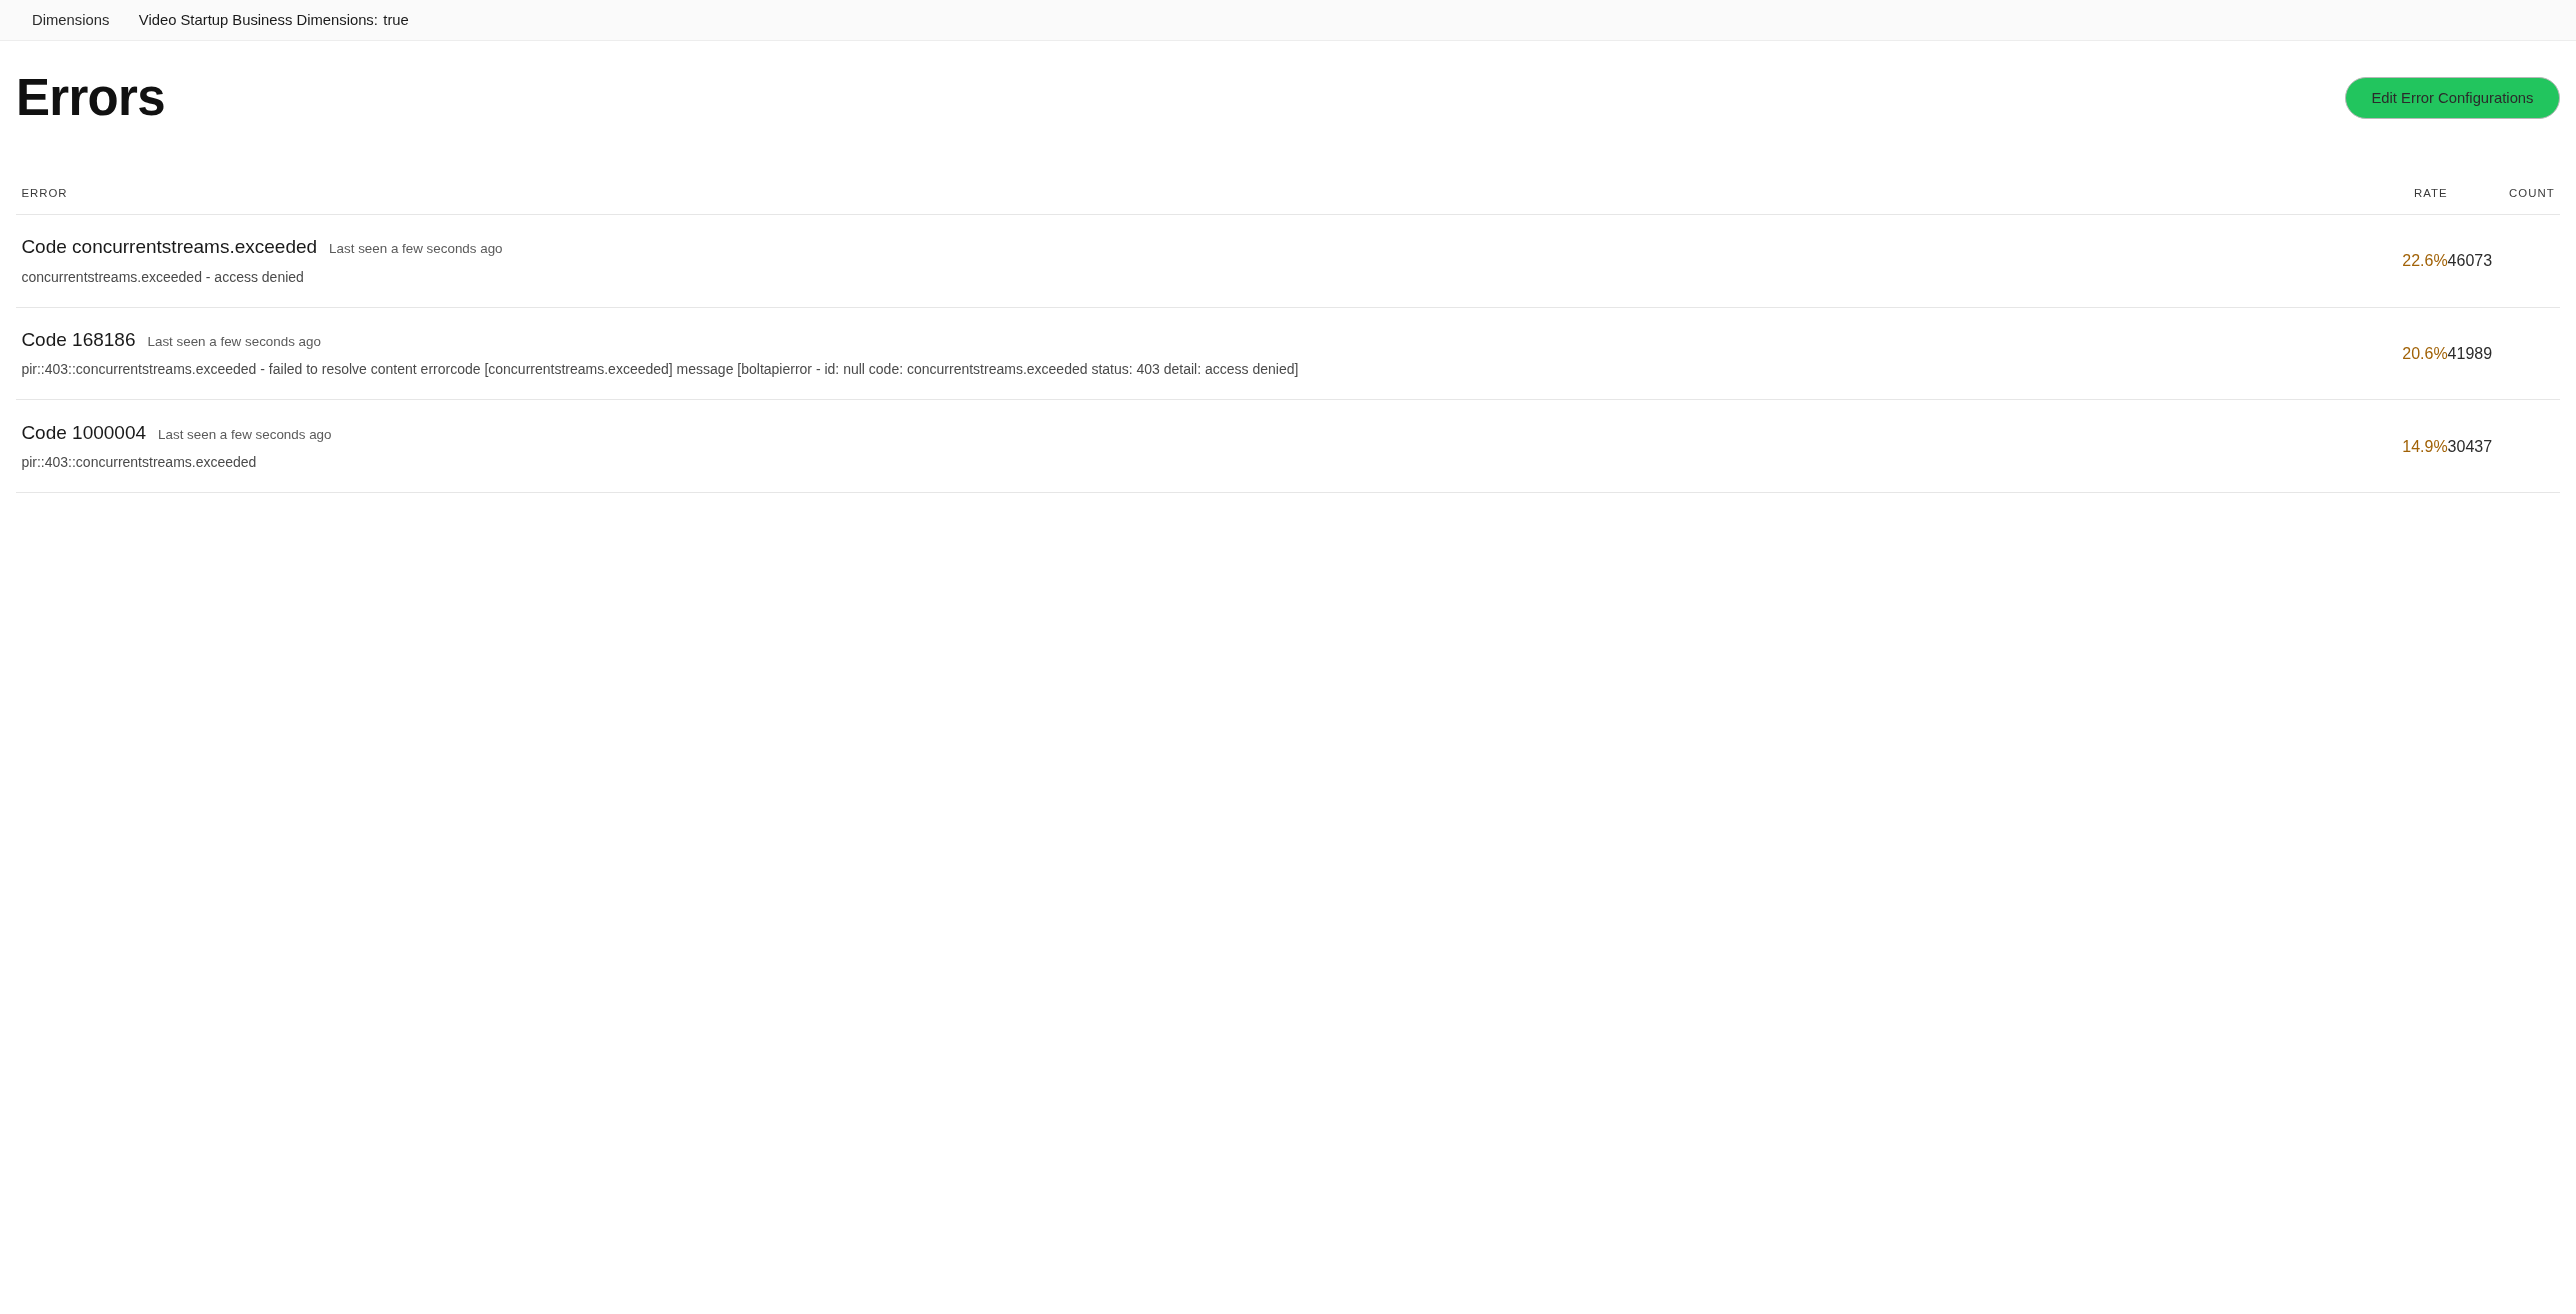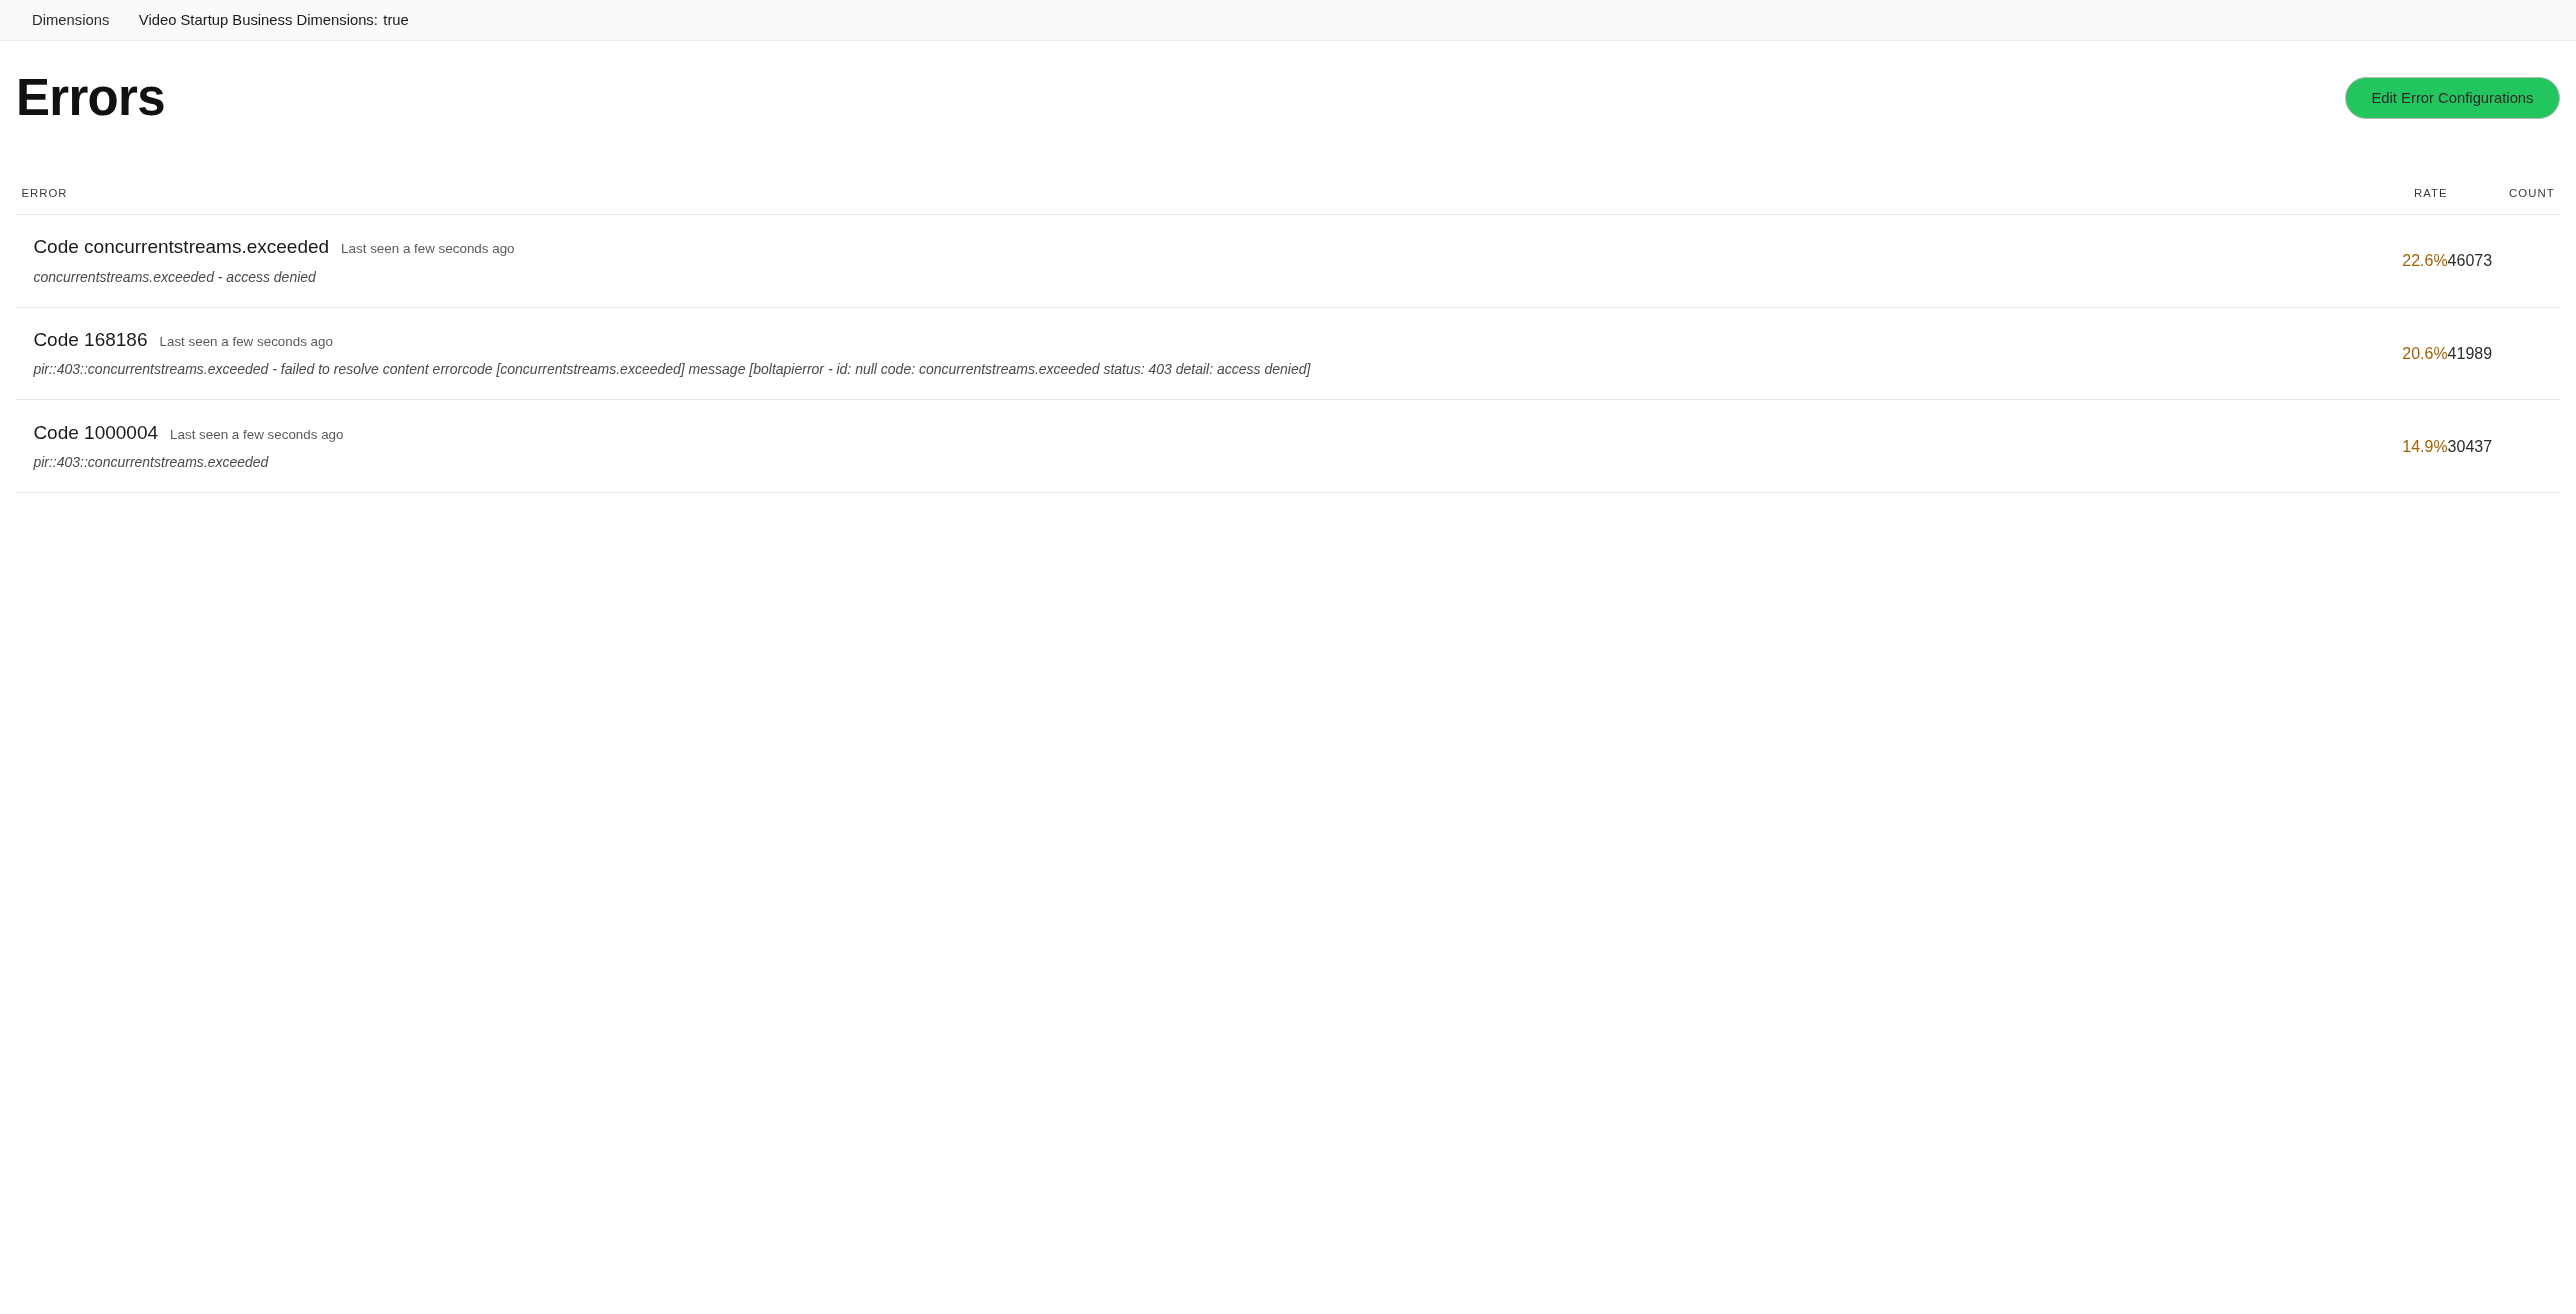--- a/index.html
+++ b/index.html
@@ -76,21 +76,20 @@
     }
     .error-row {
       display: flex;
       border-bottom: 0.7px solid #e6e6e6;
       padding: 21.5px 5.4px 20px 5.4px;
       align-items: center;
     }
     .error-main {
       flex: 1;
       padding-right: 27px;
-      margin-left: 12px;
     }
     .error-title-line {
       display: flex;
       align-items: baseline;
       gap: 12px;
       margin-bottom: 9.4px;
       flex-wrap: wrap;
     }
     .error-title {
       font-size: 19px;
@@ -98,21 +97,20 @@
       color: #1a1a1a;
     }
     .last-seen {
       font-size: 13.4px;
       color: #5a5a5a;
     }
     .error-desc {
       font-size: 14px;
       color: #4a4a4a;
       line-height: 1.35;
-      font-style: italic;
     }
     .row-rate {
       width: 94px;
       text-align: right;
       font-size: 16px;
       color: #a16207;
     }
     .row-count {
       width: 107px;
       text-align: left;

